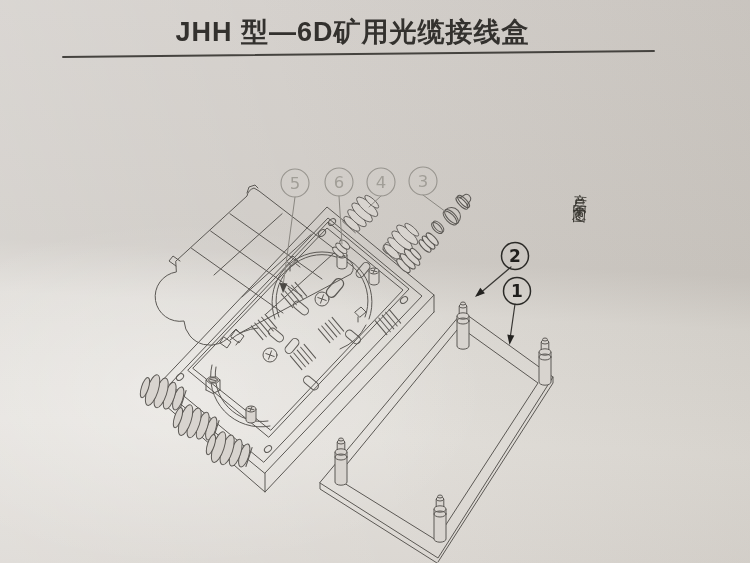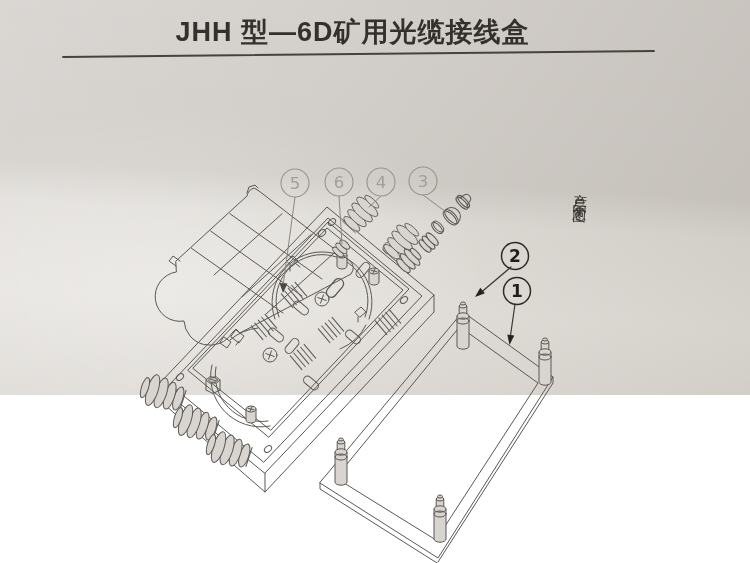--- a/index.html
+++ b/index.html
@@ -1,18 +1,18 @@
 <!DOCTYPE html>
 <html style="--paper: #d8d4cf; --ink: #5b5854; --ink_dark: #45433f; --callout_light: #a19e97; --callout_dark: #201f1d;"><head>
 <meta charset="utf-8">
 <style>
   html,body{margin:0;padding:0;}
   body{width:750px;height:563px;overflow:hidden;font-family:"Liberation Sans","DejaVu Sans",sans-serif;}
   .photo{
-    position:relative;width:750px;height:395px;
+    position:relative;width:750px;height:563px;
     background:
       radial-gradient(ellipse 430px 240px at 24% 70%, rgba(255,255,255,.30), rgba(255,255,255,0) 72%),
       linear-gradient(75deg, rgba(255,255,255,.18) 0%, rgba(255,255,255,0) 45%, rgba(122,113,99,.14) 100%),
       linear-gradient(183deg, #d6d2ce 0%, #d0ccc7 46%, #dedbd6 55%, #e2dfda 76%, #dad6d1 100%);
   }
   .title{
     position:absolute;top:14px;left:0;width:705px;text-align:center;
     font-size:27px;font-weight:700;color:#33312e;letter-spacing:1px;white-space:nowrap;
   }
   .underline{

